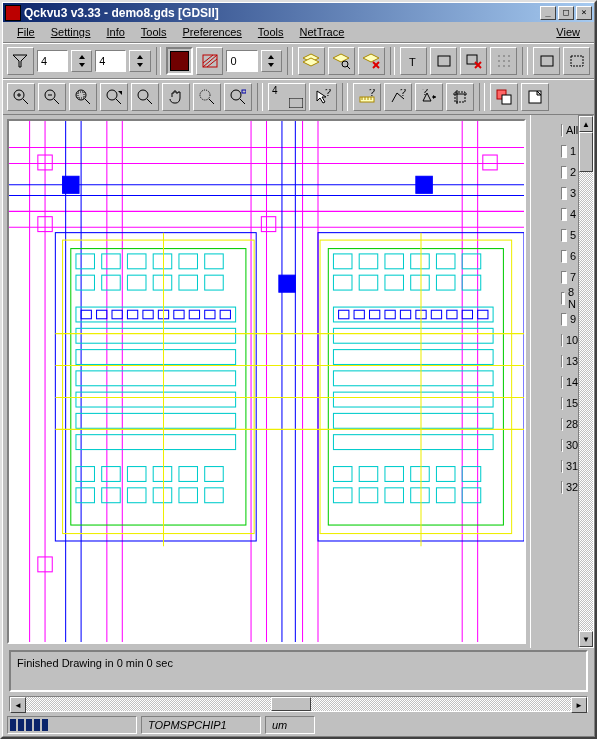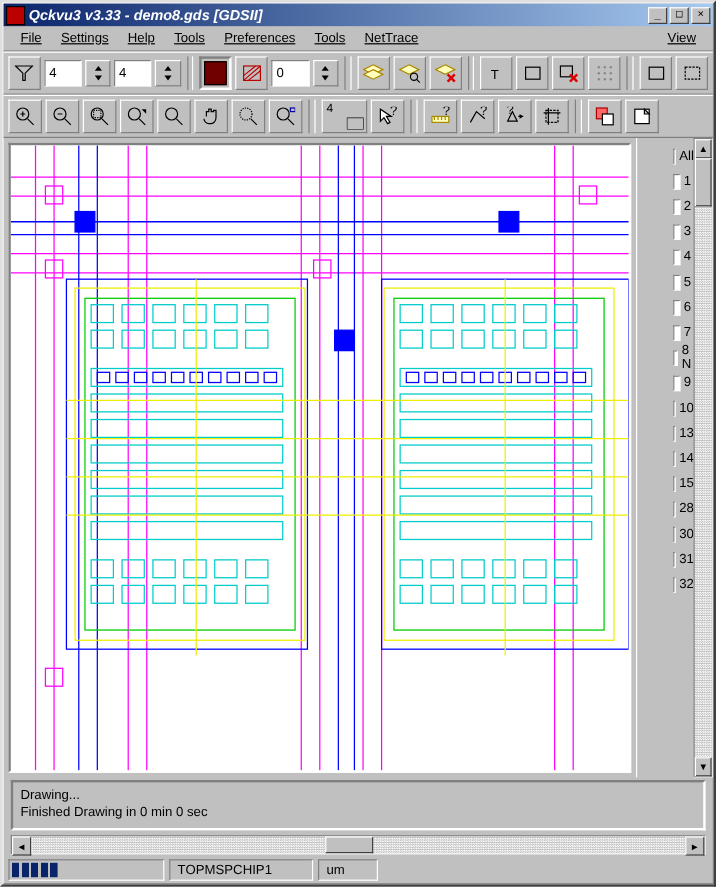--- a/index.html
+++ b/index.html
@@ -5,21 +5,21 @@
 * { box-sizing: border-box; margin: 0; padding: 0; font-family: "MS Sans Serif", "Tahoma", sans-serif; font-size: 11px; }
 body { background: #c0c0c0; width: 597px; height: 739px; overflow: hidden; }
 
 
 .window { width: 597px; height: 739px; border: 2px solid; border-color: #dfdfdf #404040 #404040 #dfdfdf; background: #c0c0c0; display: flex; flex-direction: column; }
 .inner-frame { border: 1px solid; border-color: #fff #808080 #808080 #fff; flex: 1; display: flex; flex-direction: column; }
 
 
 .titlebar { height: 19px; background: linear-gradient(to right, #0a246a, #a6caf0); display: flex; align-items: center; padding: 0 2px; }
 .titlebar .app-icon { width: 16px; height: 16px; background: #b00; border: 1px solid #000; margin-right: 3px; }
-.titlebar .title-text { color: #fff; font-weight: bold; flex: 1; font-size: 12px; font-style: italic; }
+.titlebar .title-text { color: #fff; font-weight: bold; flex: 1; font-size: 12px; }
 .titlebar .winbtn { width: 16px; height: 14px; background: #c0c0c0; border: 1px solid; border-color: #fff #404040 #404040 #fff; margin-left: 2px; display: flex; align-items: center; justify-content: center; font-family: "Marlett", monospace; font-size: 9px; line-height: 1; }
 .titlebar .winbtn.close { margin-left: 2px; }
 
 
 .menubar { height: 21px; background: #c0c0c0; display: flex; align-items: flex-end; padding: 2px 6px; border-bottom: 1px solid #808080; }
 .menubar .item { padding: 2px 8px; text-decoration: underline; text-underline-offset: 1px; cursor: default; }
 .menubar .spacer { flex: 1; }
 
 
 .toolbar { background: #c0c0c0; display: flex; align-items: center; padding: 3px 4px; gap: 3px; border-top: 1px solid #fff; border-bottom: 1px solid #808080; flex-wrap: nowrap; }
@@ -50,21 +50,21 @@
 
 
 .statusbox { margin: 2px 6px; height: 42px; border:2px solid; border-color:#808080 #fff #fff #808080; background:#c0c0c0; padding:4px 6px; line-height:14px; font-size:12px; }
 
 
 .hscroll { height:16px; margin: 2px 6px; display:flex; border:1px solid; border-color:#808080 #fff #fff #808080; }
 .hscroll .scrolltrack { flex:1; position:relative; }
 .hscroll .scrollthumb { top:0;bottom:0;left:45%;width:40px;height:auto; }
 
 
-.statusbar { height:22px; display:flex; align-items:stretch; padding:2px 4px; gap:4px; }
+.statusbar { height:22px; display:flex; align-items:stretch; padding:2px 4px; gap:4px;font-style:italic; }
 .statuscell { border:1px solid; border-color:#808080 #fff #fff #808080; padding:2px 6px; display:flex; align-items:center; }
 .statuscell.progress { width:130px; position:relative; }
 .statuscell.progress::after { content:""; position:absolute; left:2px; top:2px; bottom:2px; width:30%; background: repeating-linear-gradient(90deg,#0a246a 0 6px, transparent 6px 8px); }
 .statuscell.wide { flex:0 0 120px; }
 .statuscell.num { flex:0 0 120px; }
 .statuscell.unit { flex:0 0 50px; }
 </style>
 </head>
 <body>
 
@@ -75,21 +75,21 @@
     <div class="app-icon"></div>
     <div class="title-text">Qckvu3 v3.33 - demo8.gds [GDSII]</div>
     <div class="winbtn">_</div>
     <div class="winbtn">□</div>
     <div class="winbtn close">×</div>
   </div>
 
   <div class="menubar">
     <div class="item">File</div>
     <div class="item">Settings</div>
-    <div class="item">Help</div>
+    <div class="item">Info</div>
     <div class="item">Tools</div>
     <div class="item">Preferences</div>
     <div class="item">Tools</div>
     <div class="item">NetTrace</div>
     <div class="spacer"></div>
     <div class="item">View</div>
   </div>
 
   <div class="toolbar">
     <div class="tbtn">
@@ -571,21 +571,20 @@
         <div class="scrollbtn">▲</div>
         <div class="scrolltrack">
               <div class="scrollthumb"></div>
             </div>
         <div class="scrollbtn">▼</div>
       </div>
     </div>
   </div>
 
   <div class="statusbox">
-    <div>Drawing...</div>
     <div>Finished Drawing in 0 min 0 sec</div>
   </div>
 
   <div class="hscroll">
     <div class="scrollbtn" style="width:16px">◄</div>
     <div class="scrolltrack">
           <div class="scrollthumb"></div>
         </div>
     <div class="scrollbtn" style="width:16px">►</div>
   </div>

